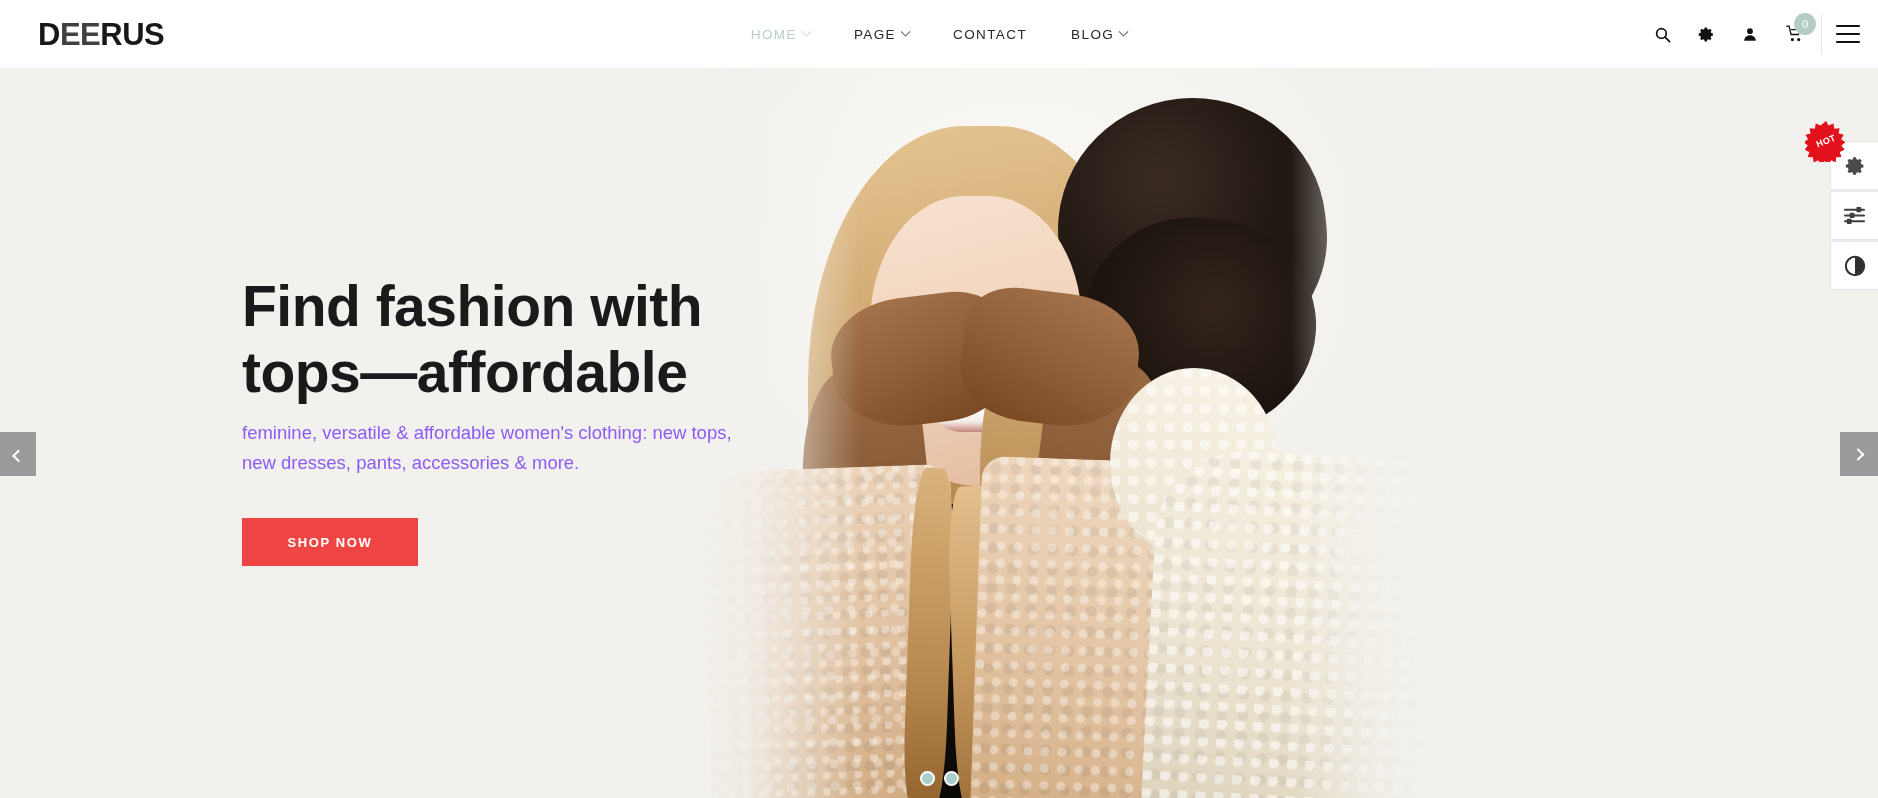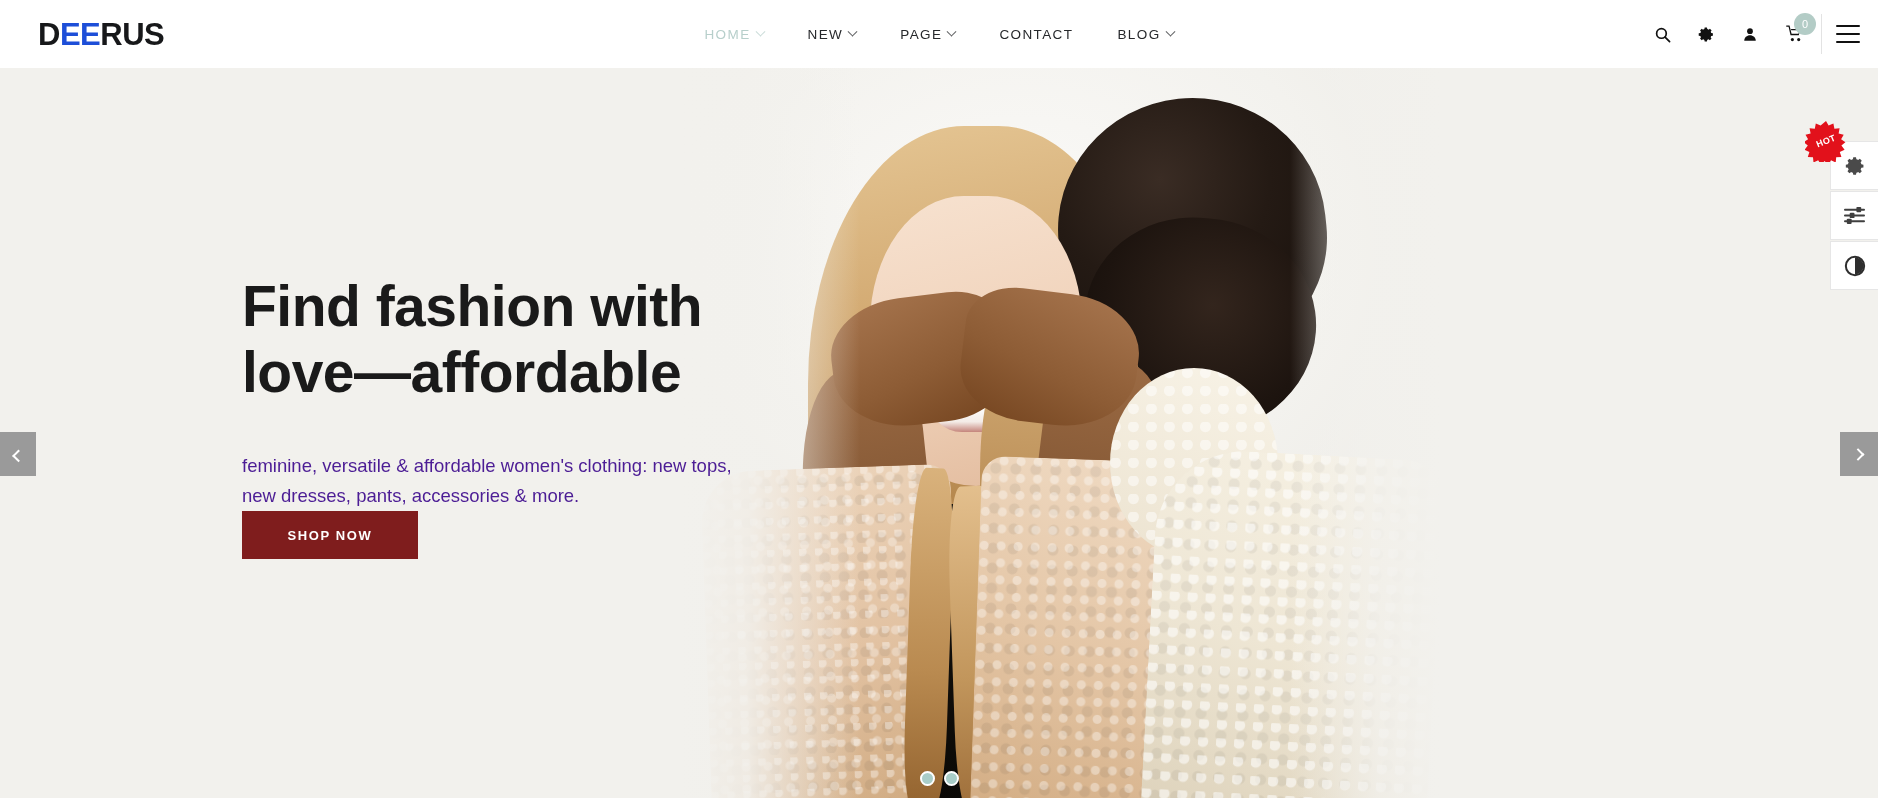--- a/index.html
+++ b/index.html
@@ -14,21 +14,21 @@
     position:absolute; top:0; left:0; width:1878px; height:68px;
     background:#ffffff; z-index:40;
     display:flex; align-items:center;
   }
   .logo{
     position:absolute; left:38px; top:50%; transform:translateY(-50%);
     font-size:31px; font-weight:bold; letter-spacing:-0.5px;
     color:#17181a; font-family:"Liberation Sans", sans-serif;
     white-space:nowrap; line-height:1;
   }
-  .logo .e{ color:#1d4ed8; }
+  .logo .e{ color:#404040; }
 
   .nav{
     position:absolute; left:0; right:0; top:0; height:68px;
     display:flex; align-items:center; justify-content:center;
     gap:0px;
   }
   .nav-item{
     display:flex; align-items:center; gap:6px;
     padding:0 22px; height:68px;
     font-size:13.5px; letter-spacing:1.4px; font-weight:400;
@@ -76,26 +76,26 @@
   }
 
   .hero-copy{
     position:absolute; left:242px; top:205px; width:560px; z-index:12;
   }
   .hero-title{
     font-size:57px; line-height:1.16; color:#1a1a1a;
     font-weight:700; letter-spacing:-0.5px;
   }
   .hero-sub{
-    margin-top:46px; font-size:18.5px; line-height:1.62;
-    color:#4c1d95; width:505px;
+    margin-top:13px; font-size:18.5px; line-height:1.62;
+    color:#8b5cf6; width:505px;
   }
   .shop-btn{
-    display:inline-flex; align-items:center; justify-content:center;
-    width:176px; height:48px; background:#7f1d1d; color:#ffffff;
+    margin-top:40px; display:inline-flex; align-items:center; justify-content:center;
+    width:176px; height:48px; background:#ef4444; color:#ffffff;
     font-size:13px; letter-spacing:1.6px; font-weight:bold;
     text-transform:uppercase; cursor:pointer; border:none;
     font-family:"Liberation Sans", sans-serif;
   }
 
   
   .photo{
     position:absolute; left:680px; top:0; width:760px; height:730px;
     overflow:hidden;
   }
@@ -296,24 +296,20 @@
 
 <div class="header">
 
   <div class="logo">
     <span>D</span><span class="e">EE</span><span>RUS</span>
   </div>
 
   <nav class="nav">
     <div class="nav-item active">
       <span>HOME</span>
-      <i class="caret"></i>
-    </div>
-    <div class="nav-item">
-      <span>NEW</span>
       <i class="caret"></i>
     </div>
     <div class="nav-item">
       <span>PAGE</span>
       <i class="caret"></i>
     </div>
     <div class="nav-item">
       <span>CONTACT</span>
     </div>
     <div class="nav-item">
@@ -387,21 +383,21 @@
     <div class="coat-w-r"></div>
     <div class="sleeve-m2"></div>
     <div class="sleeve-m"></div>
     <div class="photo-fade-l"></div>
     <div class="photo-fade-r"></div>
   </div>
 
   <div class="hero-copy">
     <h1 class="hero-title">
       <span>Find fashion with</span><br>
-      <span>love—affordable</span>
+      <span>tops—affordable</span>
     </h1>
     <p class="hero-sub">
       <span>feminine, versatile &amp; affordable women's clothing: new</span>
       <span>tops, new dresses, pants, accessories &amp; more.</span>
     </p>
     <button class="shop-btn">SHOP NOW</button>
   </div>
 
   <div class="arrow arrow-left">
     <i class="chev l"></i>

